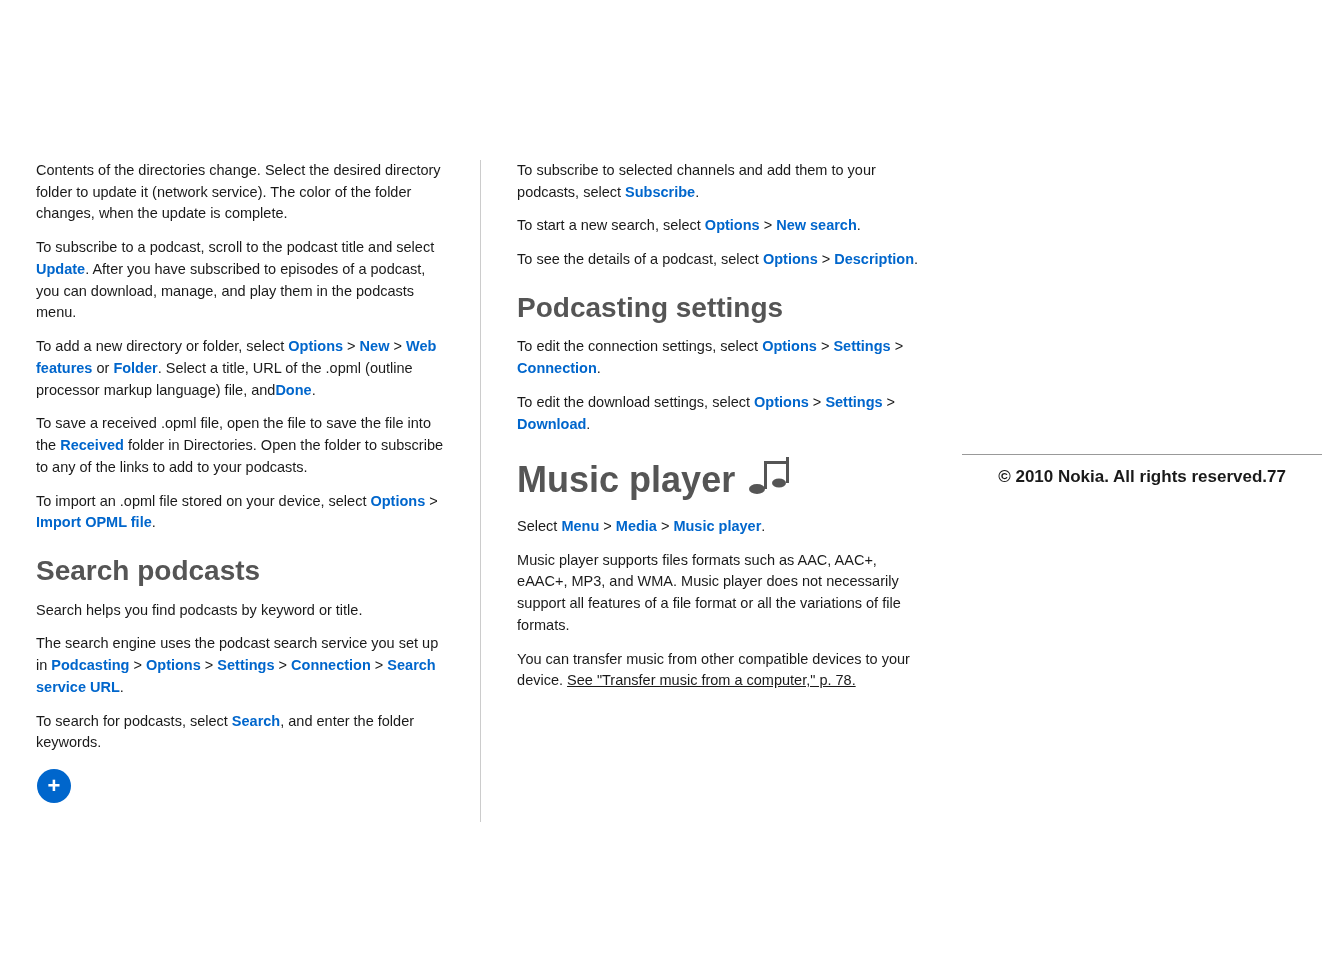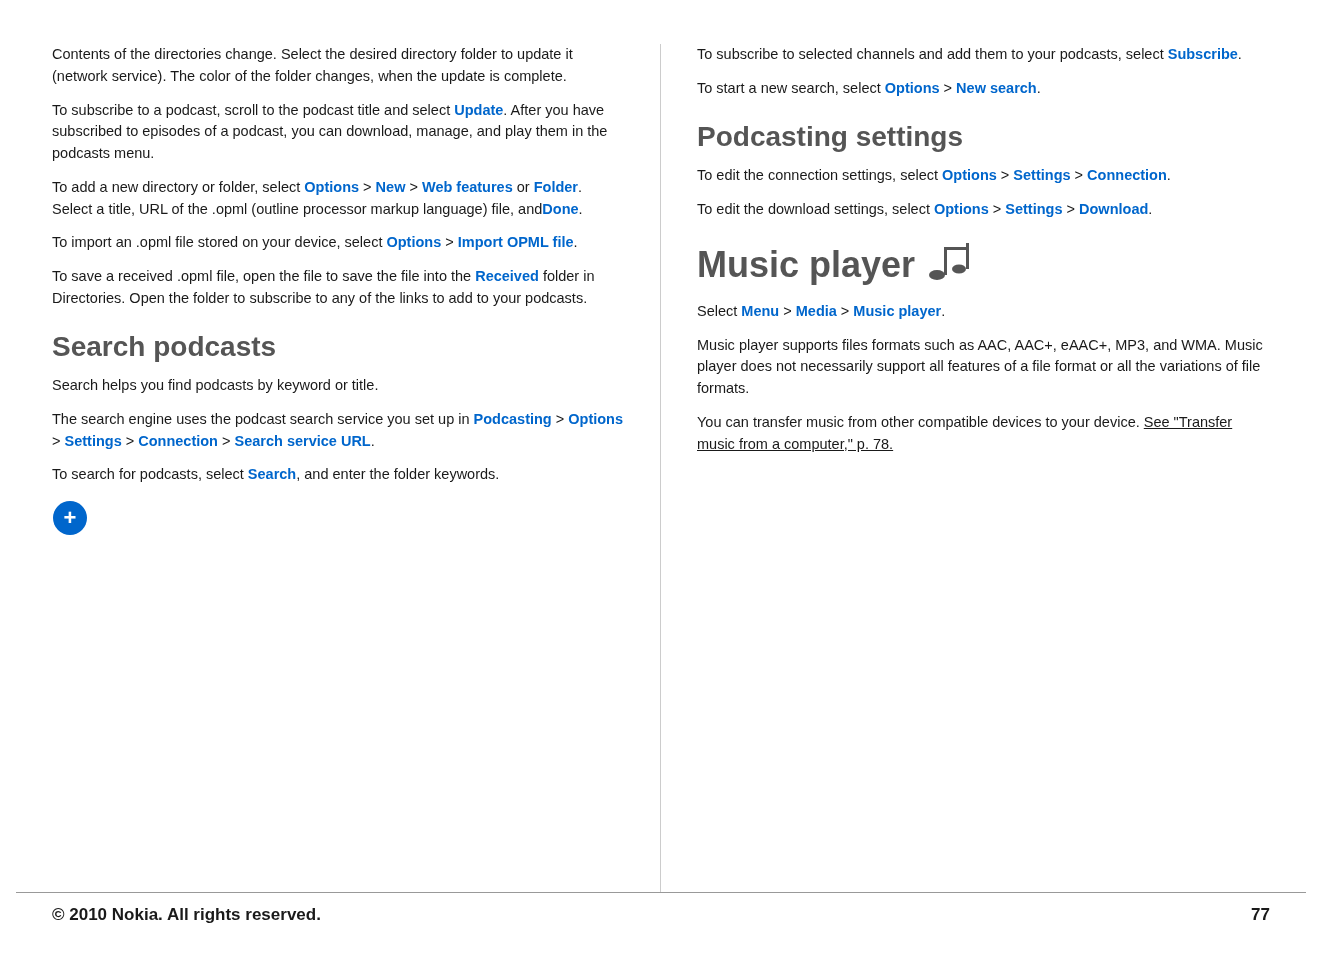--- a/index.html
+++ b/index.html
@@ -9,23 +9,24 @@
       font-size: 14.5px;
       line-height: 1.45;
       color: #1a1a1a;
       background: #fff;
       width: 1322px;
       min-height: 954px;
     }
 
     .page-container {
       display: flex;
-      flex-direction: column;
+      flex-direction: row;
       min-height: 954px;
-      padding: 16px;
+      padding: 0;
+      align-items: center;
     }
 
     .content-area {
       display: flex;
       flex: 1;
       padding: 28px 0 0 0;
     }
 
     .left-column {
       width: 50%;
@@ -139,25 +140,25 @@
 
         <p>
           <span>To subscribe to a podcast, scroll to the podcast title and select </span><a class="blue-link">Update</a><span>. After you have subscribed to episodes of a podcast, you can download, manage, and play them in the podcasts menu.</span>
         </p>
 
         <p>
           <span>To add a new directory or folder, select </span><a class="blue-link">Options</a><span>  &gt;  </span><a class="blue-link">New</a><span> &gt; </span><a class="blue-link">Web features</a><span> or </span><a class="blue-link">Folder</a><span>. Select a title, URL of the .opml (outline processor markup language) file, and</span><a class="blue-link">Done</a><span>.</span>
         </p>
 
         <p>
+          <span>To save a received .opml file, open the file to save the file into the </span><a class="blue-link">Received</a><span> folder in Directories. Open the folder to subscribe to any of the links to add to your podcasts.</span>
+        </p>
+
+        <p>
           <span>To import an .opml file stored on your device, select </span><a class="blue-link">Options</a><span>  &gt;  </span><a class="blue-link">Import OPML file</a><span>.</span>
-        </p>
-
-        <p>
-          <span>To save a received .opml file, open the file to save the file into the </span><a class="blue-link">Received</a><span> folder in Directories. Open the folder to subscribe to any of the links to add to your podcasts.</span>
         </p>
       </div>
 
       <div class="section">
         <h2 class="section-heading">Search podcasts</h2>
 
         <p>Search helps you find podcasts by keyword or title.</p>
 
         <p>
           <span>The search engine uses the podcast search service you set up in </span><a class="blue-link">Podcasting</a><span> &gt; </span><a class="blue-link">Options</a><span> &gt; </span><a class="blue-link">Settings</a><span> &gt; </span><a class="blue-link">Connection</a><span> &gt; </span><a class="blue-link">Search service URL</a><span>.</span>
@@ -183,20 +184,23 @@
 
       <div class="section">
         <p>
           <span>To subscribe to selected channels and add them to your podcasts, select </span><a class="blue-link">Subscribe</a><span>.</span>
         </p>
 
         <p>
           <span>To start a new search, select </span><a class="blue-link">Options</a><span>  &gt;  </span><a class="blue-link">New search</a><span>.</span>
         </p>
 
+        <p>
+          <span>To see the details of a podcast, select </span><a class="blue-link">Options</a><span>  &gt;  </span><a class="blue-link">Description</a><span>.</span>
+        </p>
       </div>
 
       <div class="section">
         <h2 class="section-heading">Podcasting settings</h2>
 
         <p>
           <span>To edit the connection settings, select </span><a class="blue-link">Options</a><span>  &gt;  </span><a class="blue-link">Settings</a><span>  &gt;  </span><a class="blue-link">Connection</a><span>.</span>
         </p>
 
         <p>

